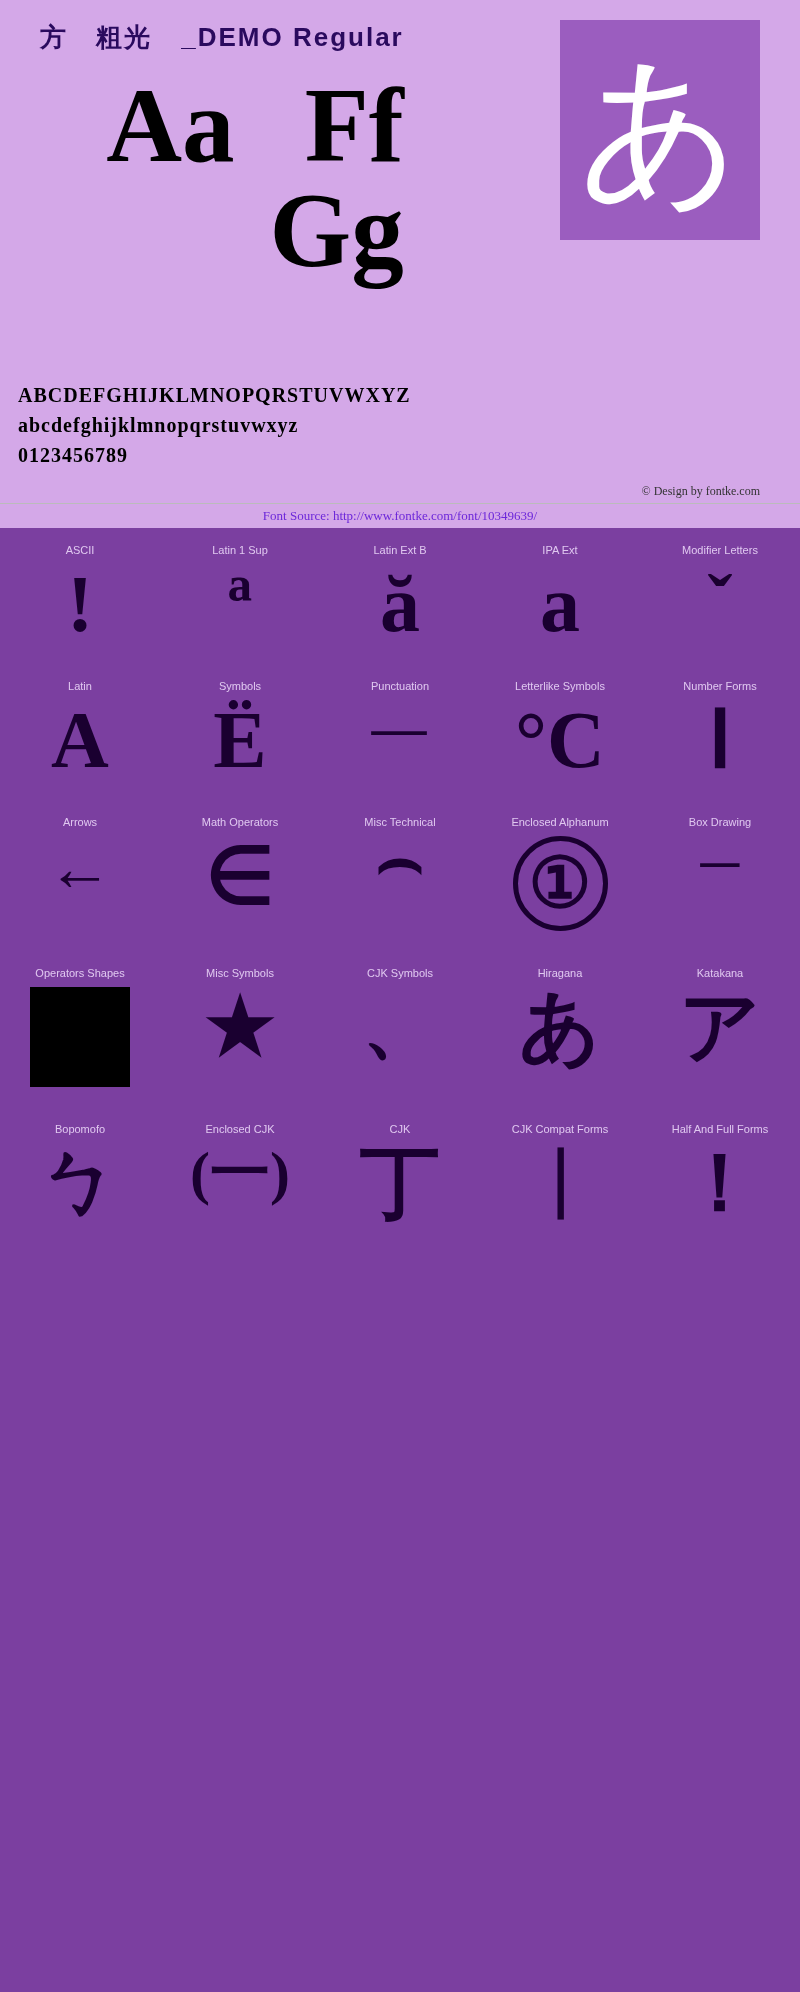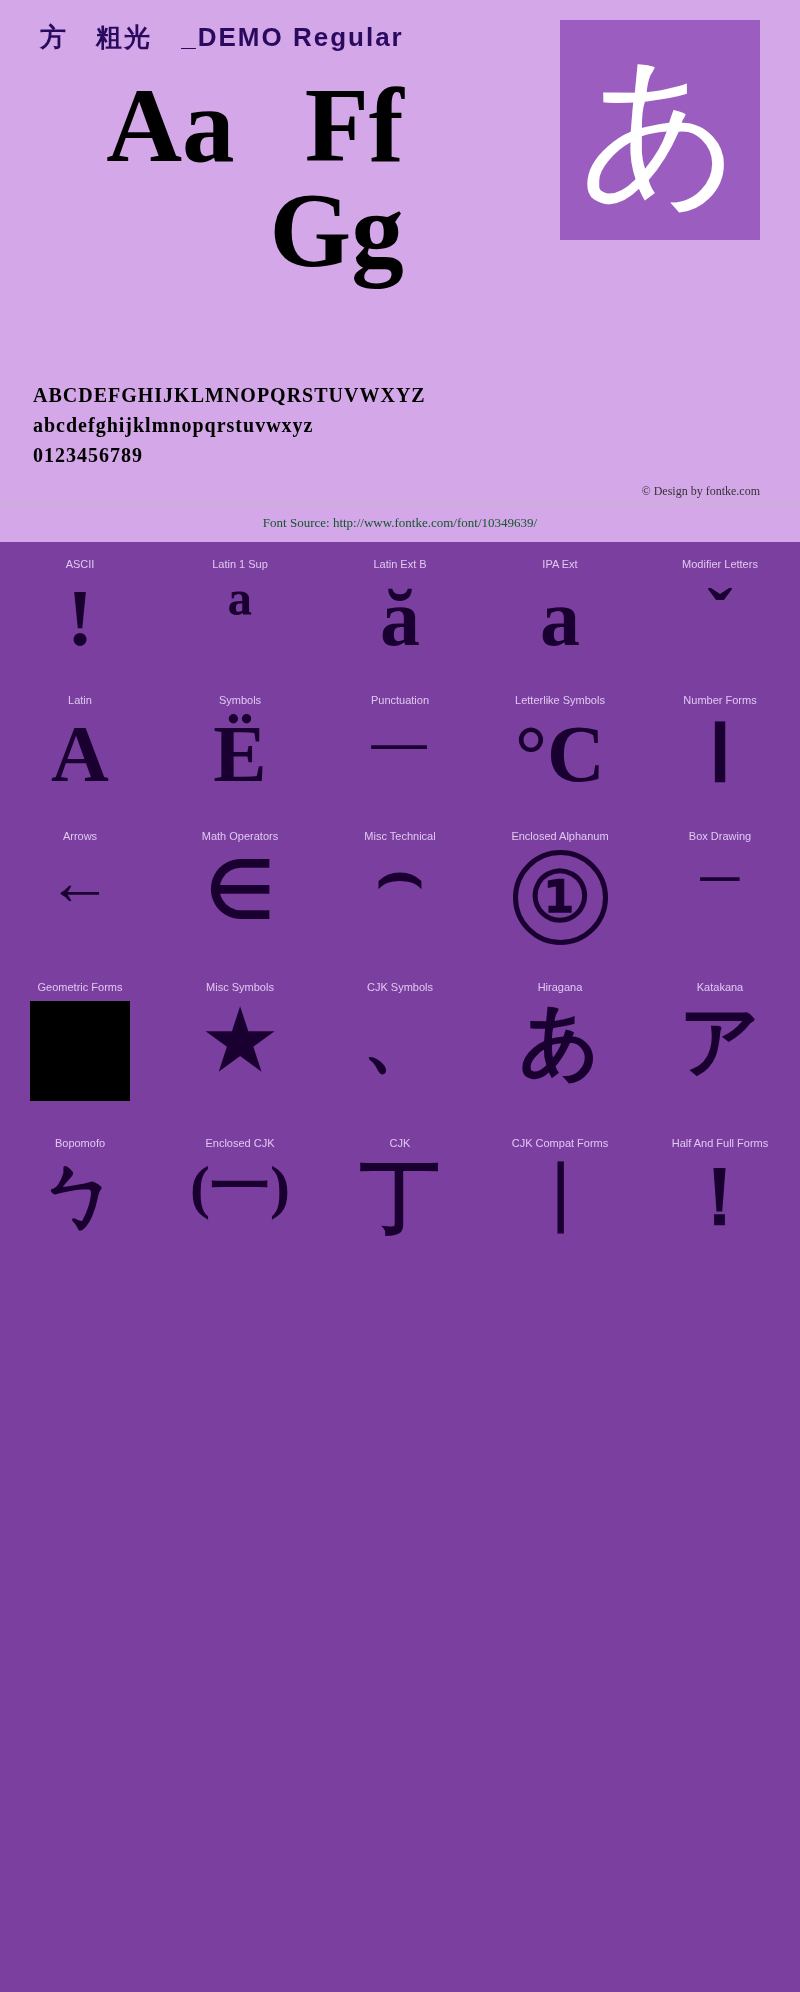--- a/index.html
+++ b/index.html
@@ -3,21 +3,21 @@
   <meta charset="utf-8">
   <style>
     * { margin: 0; padding: 0; box-sizing: border-box; }
     body {
       width: 800px;
       background: #7b3fa0;
       font-family: serif;
     }
 
     .alphabet-section {
-      padding: 10px 33px;
+      padding: 10px 18px;
       background: #d4a8e8;
     }
 
     .alphabet-text {
       font-size: 20px;
       font-weight: 900;
       color: #000;
       line-height: 1.5;
       letter-spacing: 1px;
     }
@@ -27,23 +27,23 @@
       text-align: right;
       padding: 4px 40px 4px 40px;
       font-size: 12px;
       color: #333;
     }
 
     .source-bar {
       background: #d4a8e8;
       border-top: 1px solid #bbb;
       text-align: center;
-      padding: 11px;
+      padding: 4px;
       font-size: 13px;
-      color: #14532d;
+      color: #6d28d9;
     }
 
     
     .char-grid {
       background: #7b3fa0;
       display: grid;
       grid-template-columns: repeat(5, 1fr);
       width: 100%;
     }
 
@@ -208,21 +208,21 @@
   <div class="char-cell">
     <span class="char-label">Enclosed Alphanum</span>
     <span class="char-glyph" style="font-size:70px;border:5px solid #1a0030;border-radius:50%;width:95px;height:95px;display:flex;align-items:center;justify-content:center;">①</span>
   </div>
   <div class="char-cell">
     <span class="char-label">Box Drawing</span>
     <span class="char-glyph" style="font-size:55px;">─</span>
   </div>
 
   <div class="char-cell">
-    <span class="char-label">Geometric Forms</span>
+    <span class="char-label">Operators Shapes</span>
     <div class="black-square"></div>
   </div>
   <div class="char-cell">
     <span class="char-label">Misc Symbols</span>
     <span class="char-glyph">★</span>
   </div>
   <div class="char-cell">
     <span class="char-label">CJK Symbols</span>
     <span class="char-glyph" style="font-size:75px;">、</span>
   </div>

